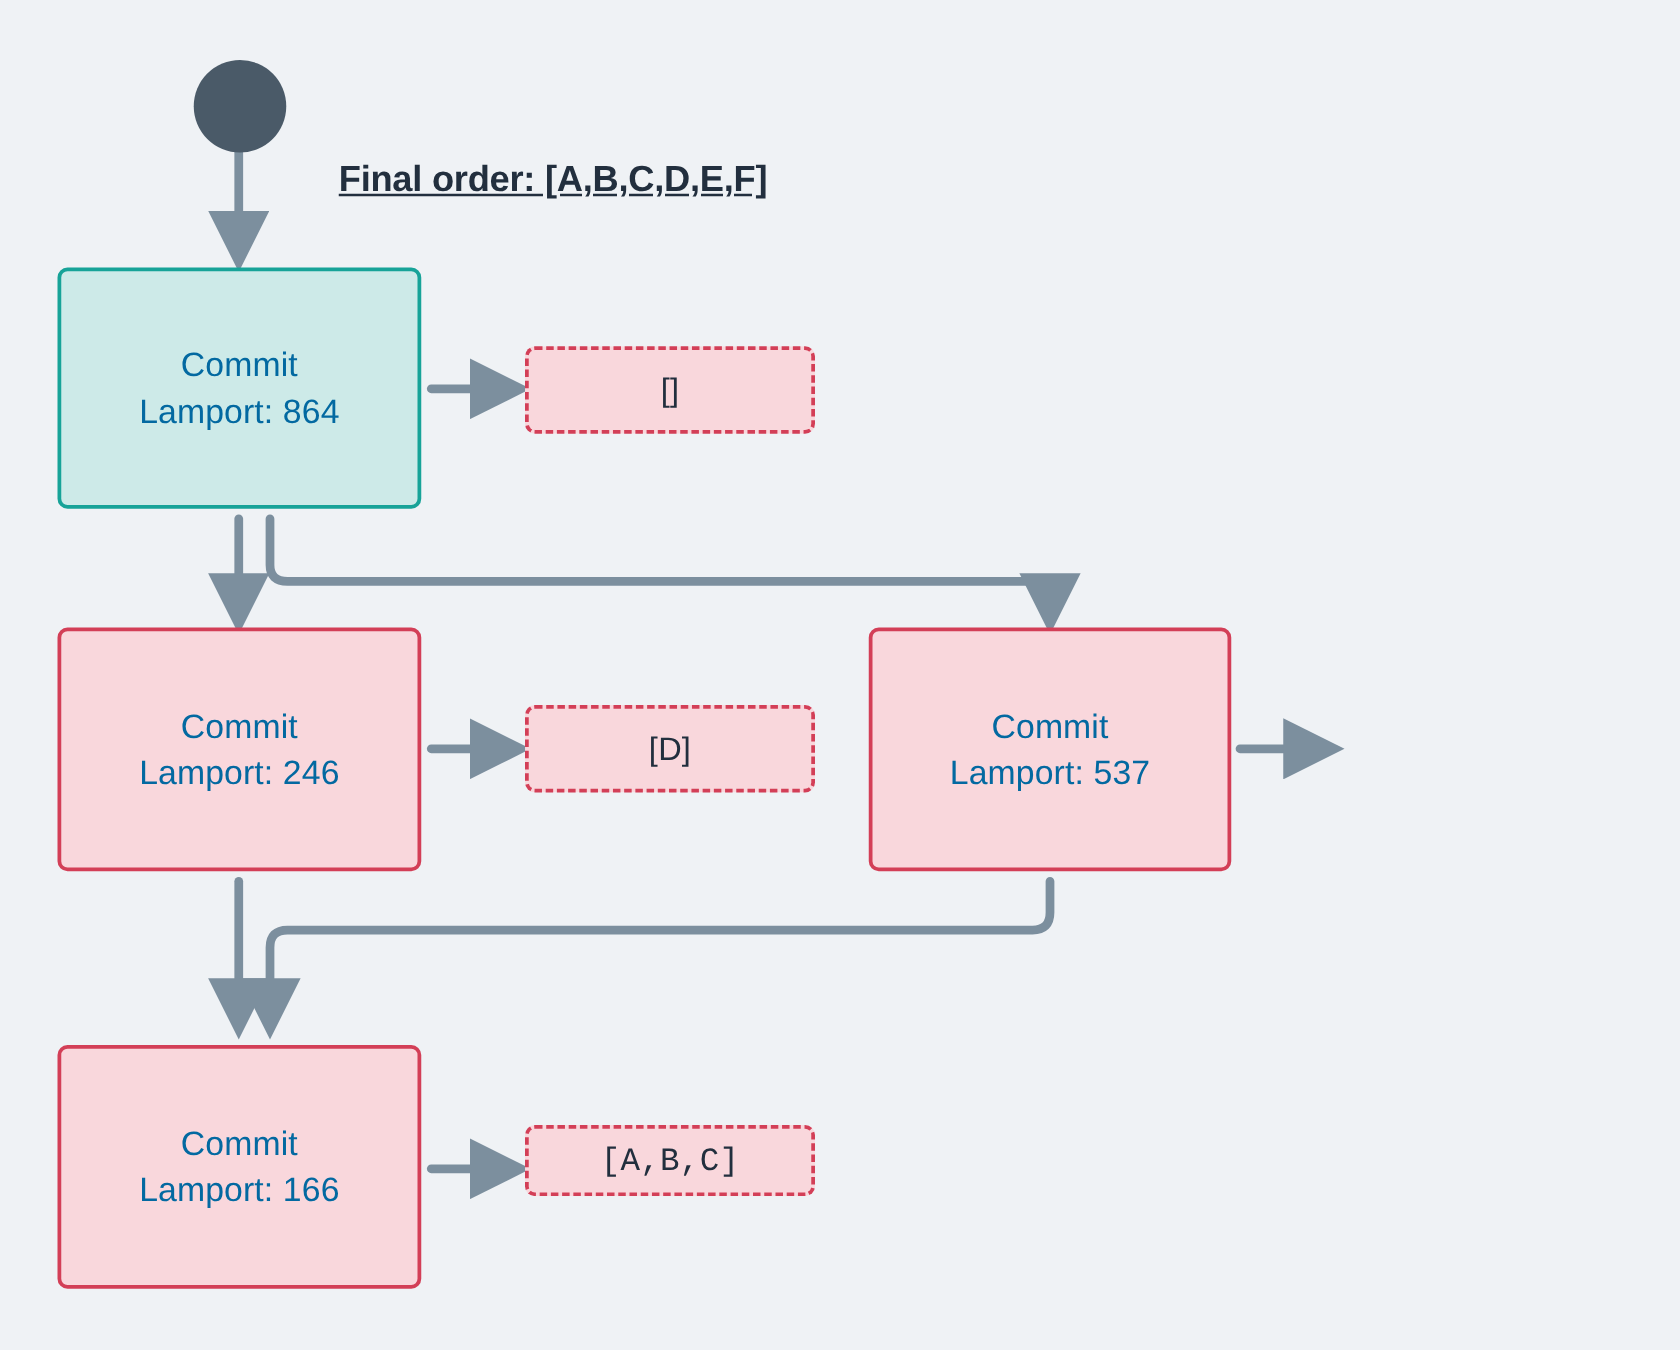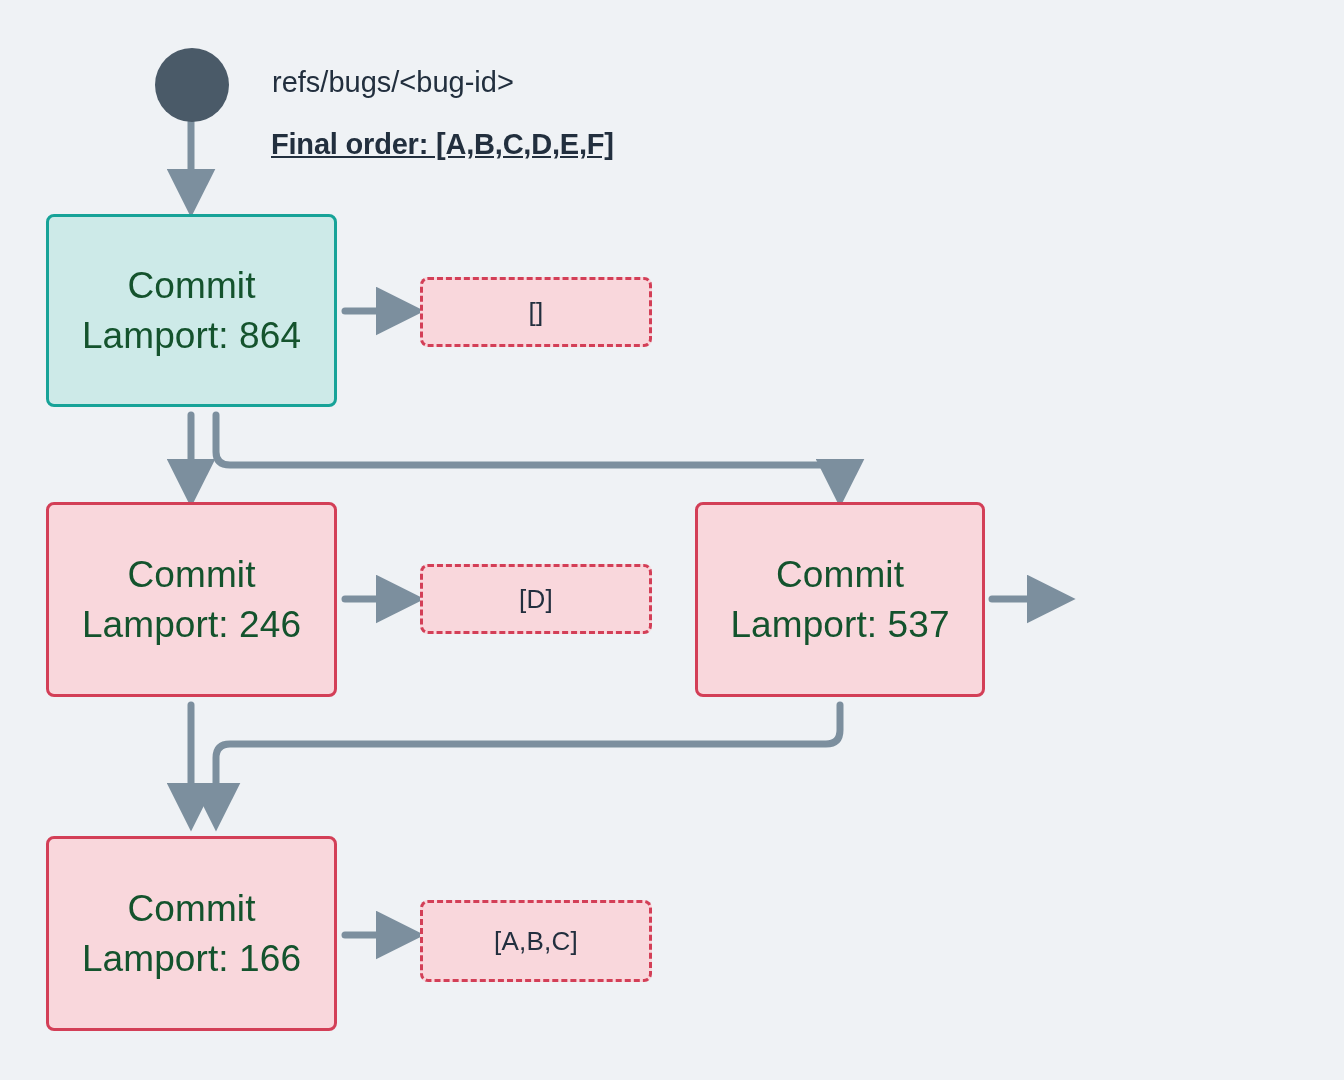--- a/index.html
+++ b/index.html
@@ -31,22 +31,22 @@
   }
   .node {
     position: absolute;
     box-sizing: border-box;
     border-radius: 8px;
     display: flex;
     flex-direction: column;
     align-items: center;
     justify-content: center;
     text-align: center;
-    color: #14532d;
-    font-size: 37px;
+    color: #0369a1;
+    font-size: 27px;
     line-height: 1.35;
     letter-spacing: 0.1px;
   }
   .node-head {
     border: 3px solid #17a398;
     background: #cdeae8;
   }
   .node-commit {
     border: 3px solid #d33f57;
     background: #f9d7dc;
@@ -114,21 +114,20 @@
       <path d="M191,705 L191,812" marker-end="url(#arrowhead)"></path>
 
       <path d="M840,705 L840,730 Q840,744 826,744 L230,744 Q216,744 216,758 L216,812" marker-end="url(#arrowhead)"></path>
 
       <path d="M345,935 L405,935" marker-end="url(#arrowhead)"></path>
     </g>
   </svg>
 
   <div class="start-dot" style="left:155px; top:48px; width:74px; height:74px;"></div>
 
-  <div class="ref-label" style="left:272px; top:66px;">refs/bugs/&lt;bug-id&gt;</div>
   <div class="ref-label bold" style="left:271px; top:128px;">Final order: [A,B,C,D,E,F]</div>
 
   <div class="node node-head" style="left:46px; top:214px; width:291px; height:193px;">
     <span class="node-line">Commit</span>
     <span class="node-line">Lamport: 864</span>
   </div>
   <div class="payload" style="left:420px; top:277px; width:232px; height:70px;">[]</div>
 
   <div class="node node-commit" style="left:46px; top:502px; width:291px; height:195px;">
     <span class="node-line">Commit</span>
@@ -138,15 +137,15 @@
 
   <div class="node node-commit" style="left:695px; top:502px; width:290px; height:195px;">
     <span class="node-line">Commit</span>
     <span class="node-line">Lamport: 537</span>
   </div>
 
   <div class="node node-commit" style="left:46px; top:836px; width:291px; height:195px;">
     <span class="node-line">Commit</span>
     <span class="node-line">Lamport: 166</span>
   </div>
-  <div class="payload" style="left:420px; top:900px; width:232px; height:82px;">[A,B,C]</div>
+  <div class="payload" style="left:420px; top:900px; width:232px; height:57px;font-family:Liberation Mono, monospace;">[A,B,C]</div>
 
 </div>
 
 </body></html>

